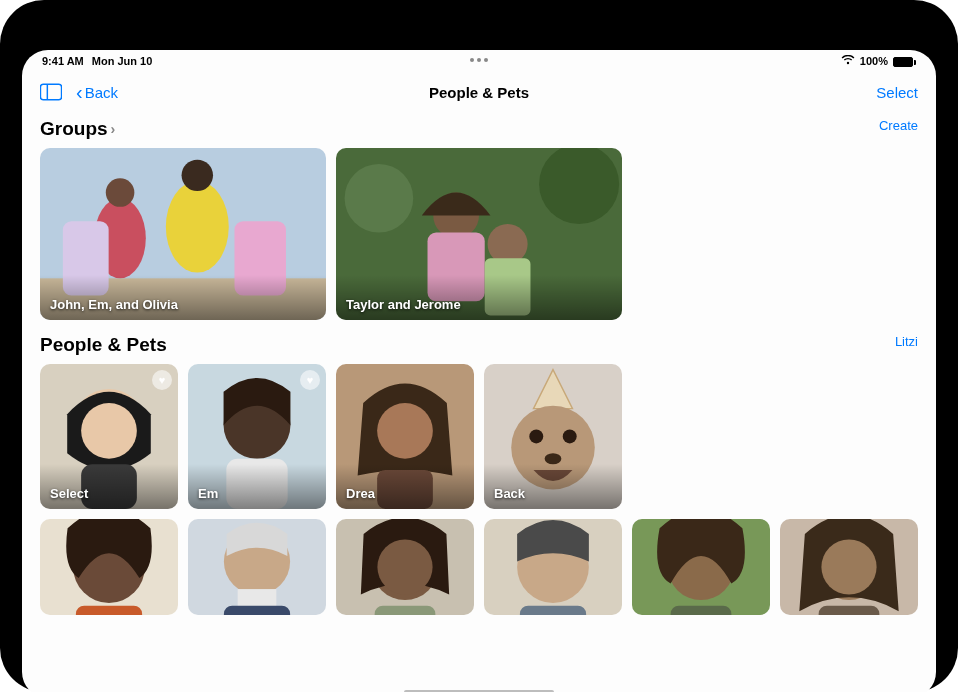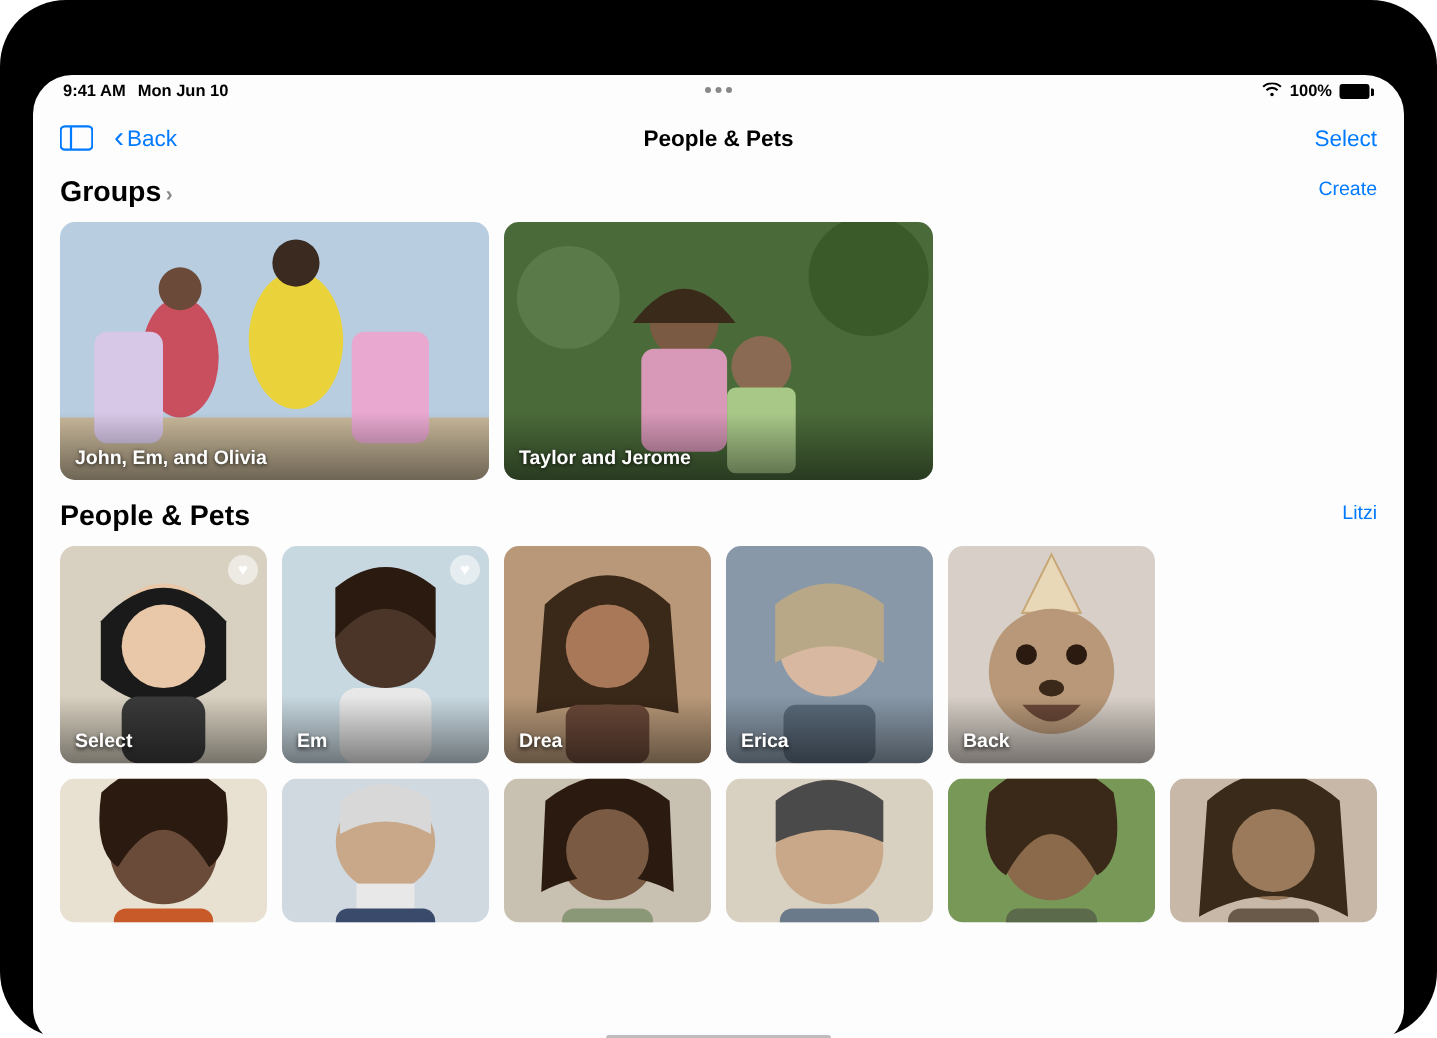--- a/index.html
+++ b/index.html
@@ -211,30 +211,20 @@
               <circle cx="25" cy="24" r="12" fill="#a87858"></circle>
               <path d="M10 14 Q25 0 40 14 L42 40 Q25 36 8 40 Z" fill="#3a2818"></path>
               <circle cx="25" cy="24" r="10" fill="#a87858"></circle>
               <rect x="15" y="38" width="20" height="14" fill="#6a4838" rx="3"></rect>
             </svg>
           <div class="tile-gradient"></div>
           <div class="tile-label">Drea</div>
         </div>
         <div class="person-tile">
           <svg class="tile-img ph" viewBox="0 0 50 52" preserveAspectRatio="xMidYMid slice">
-              <rect width="50" height="52" fill="#8898a8"></rect>
-              <circle cx="25" cy="24" r="12" fill="#d8b8a0"></circle>
-              <path d="M12 14 Q25 4 38 14 L38 28 Q25 20 12 28 Z" fill="#b8a888"></path>
-              <rect x="14" y="38" width="22" height="14" fill="#5a6a7a" rx="3"></rect>
-            </svg>
-          <div class="tile-gradient"></div>
-          <div class="tile-label">Erica</div>
-        </div>
-        <div class="person-tile">
-          <svg class="tile-img ph" viewBox="0 0 50 52" preserveAspectRatio="xMidYMid slice">
               <rect width="50" height="52" fill="#d8d0c8"></rect>
               <polygon points="25,2 32,16 18,16" fill="#e8d8b8" stroke="#c8a878" stroke-width="0.5"></polygon>
               <circle cx="25" cy="30" r="15" fill="#b89878"></circle>
               <circle cx="19" cy="26" r="2.5" fill="#2a1a10"></circle>
               <circle cx="31" cy="26" r="2.5" fill="#2a1a10"></circle>
               <ellipse cx="25" cy="34" rx="3" ry="2" fill="#3a2818"></ellipse>
               <path d="M18 38 Q25 46 32 38" fill="#6a4838"></path>
             </svg>
           <div class="tile-gradient"></div>
           <div class="tile-label">Back</div>

